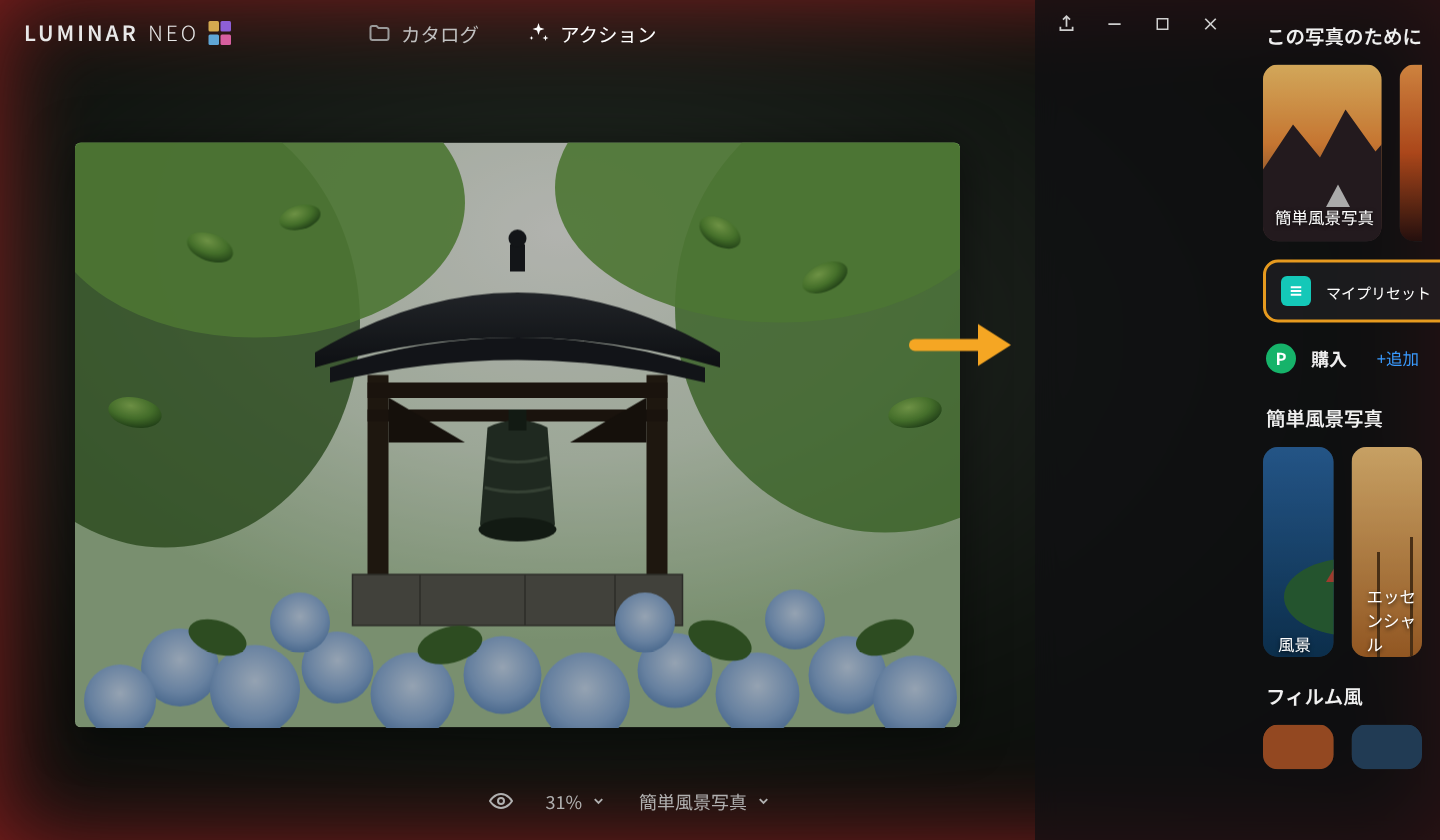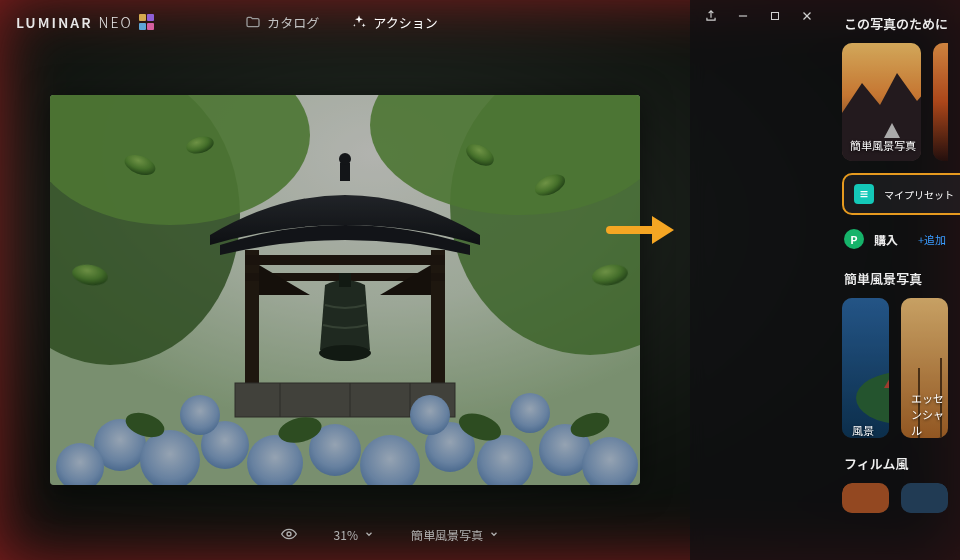--- a/index.html
+++ b/index.html
@@ -12,21 +12,21 @@
   .logo .thin { font-weight: 300; }
   .logo-puzzle { width: 16px; height: 16px; display: flex; flex-wrap: wrap; gap: 1px; }
   .logo-puzzle span { width: 7px; height: 7px; border-radius: 1px; }
   .nav-center { position: absolute; left: 0; right: 7px; display: flex; justify-content: center; gap: 8px; pointer-events: none; }
   .nav-center .tab { pointer-events: auto; display: flex; align-items: center; gap: 6px; padding: 6px 12px; font-size: 13px; color: #c0c0c0; cursor: pointer; border-radius: 6px; }
   .nav-center .tab.active { color: #fff; }
   .nav-center .tab.active .ico { color: #fff; }
   .ico { display: inline-flex; width: 16px; height: 16px; color: #9a9a9a; }
   .canvas-wrap { position: relative; flex: 1; display: flex; align-items: center; justify-content: center; padding: 24px 36px 48px 36px; }
   .photo { position: relative; width: 590px; height: 390px; border-radius: 4px; overflow: hidden; box-shadow: 0 4px 30px rgba(0,0,0,.5); }
-  .bottom-bar { position: absolute; left: 0; right: 0; bottom: 6px; height: 40px; display: flex; align-items: center; padding: 0 24px; color: #b0b0b0; font-size: 12px; gap: 37px; }
+  .bottom-bar { position: absolute; left: 0; right: 0; bottom: 6px; height: 40px; display: flex; align-items: center; padding: 0 24px; color: #b0b0b0; font-size: 12px; gap: 22px; }
   .bottom-bar .spacer { flex: 1; }
   .btn-ico { display: inline-flex; align-items: center; gap: 6px; cursor: pointer; }
   .right-panel { position: relative; width: 270px; background: rgba(15,15,18,.72); backdrop-filter: blur(8px); display: flex; flex-direction: row; }
   .win-controls { height: 32px; display: flex; align-items: center; justify-content: flex-end; gap: 18px; padding: 0 14px; color: #cfcfcf; }
   .win-controls .wc { width: 14px; height: 14px; display: inline-flex; align-items: center; justify-content: center; cursor: pointer; }
   .panel-body { flex: 1; overflow: hidden; padding: 4px 12px 0 14px; }
   .section-title { font-size: 13px; font-weight: 600; color: #f0f0f0; margin: 10px 0 10px 2px; }
   .card-row { display: flex; gap: 12px; margin-bottom: 12px; }
   .card { position: relative; width: 115px; height: 118px; border-radius: 10px; overflow: hidden; cursor: pointer; background: #222; }
   .card.half-cut { width: 22px; border-radius: 10px 0 0 10px; }

